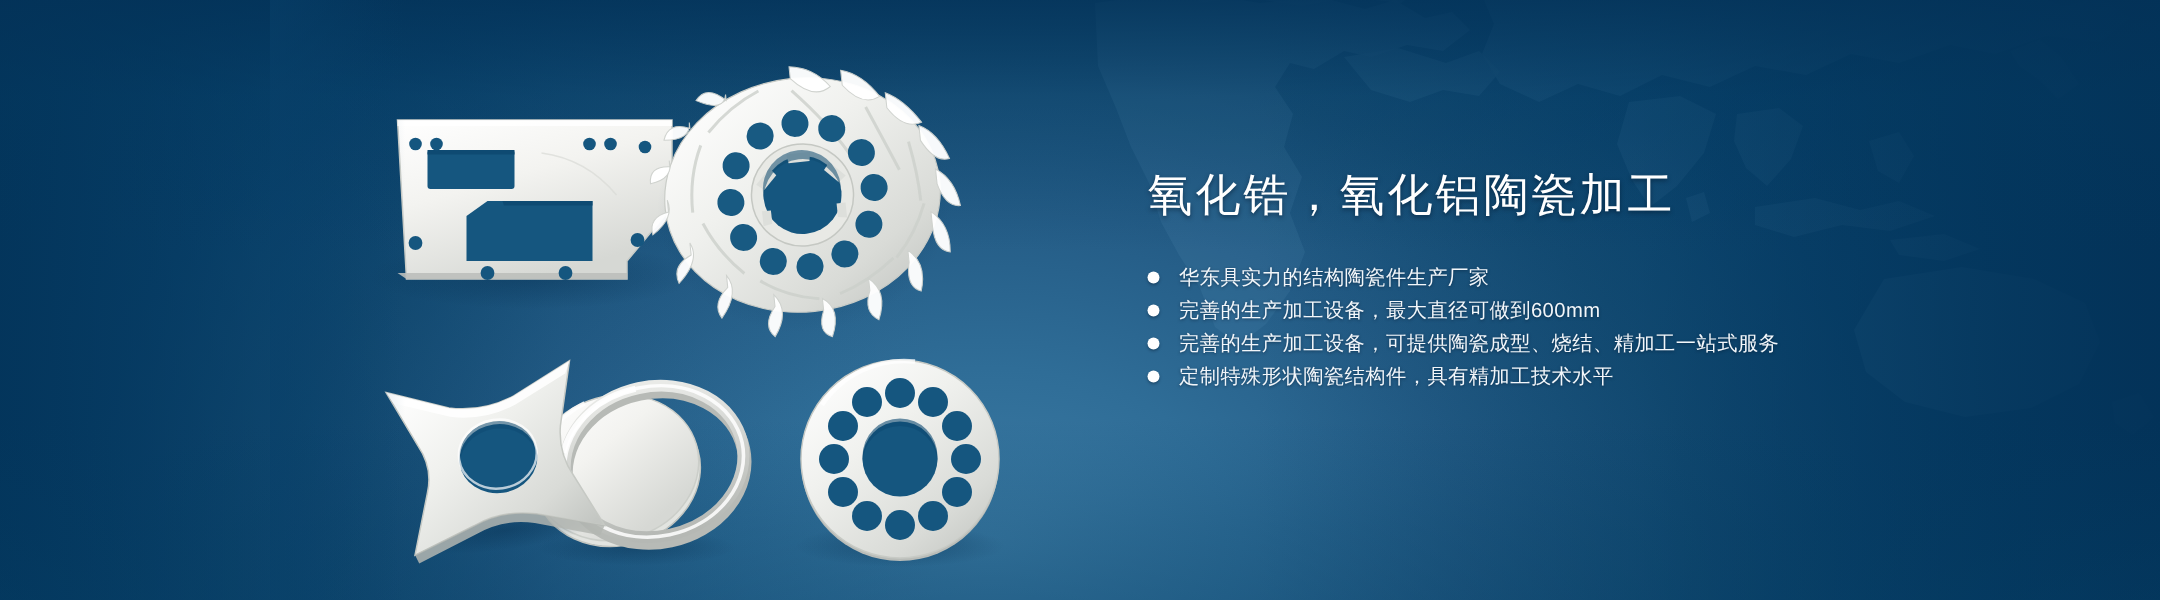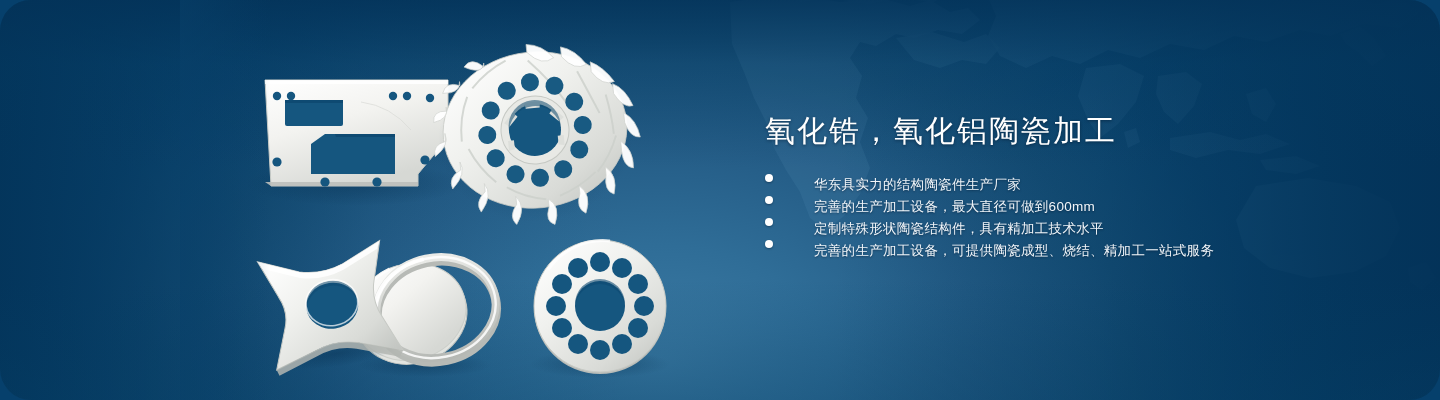--- a/index.html
+++ b/index.html
@@ -8,21 +8,20 @@
     width:1440px; height:400px; overflow:hidden;
     background:#06406c;
     font-family:"Liberation Sans","DejaVu Sans",sans-serif;
   }
 
   #banner {
     position:relative;
     width:1440px; height:400px;
     overflow:hidden;
     background:#06406c;
-    border-radius:31px;
   }
 
   
   .bg-base {
     position:absolute; inset:0;
     background:
       radial-gradient(ellipse 760px 520px at 660px 360px,
         #3c7ba4 0%, #2f6d97 22%, #245c86 42%, #164e76 62%, #0b4570 80%, #06416c 100%);
   }
   .bg-vignette {
@@ -68,23 +67,23 @@
     font-weight:400;
     white-space:nowrap;
     text-shadow:0 1px 3px rgba(0,20,40,0.55);
   }
   .bullets {
     margin-top:22px;
     list-style:none;
   }
   .bullets li {
     display:flex;
+    align-items:center;
     height:22px;
     margin-bottom:0px;
-    gap:28px;
   }
   .bullet-dot {
     width:8px; height:8px;
     border-radius:50%;
     background:#ffffff;
     flex:0 0 8px;
     margin-right:13px;
     box-shadow:0 1px 2px rgba(0,20,40,0.4);
   }
   .bullet-text {
@@ -334,22 +333,22 @@
       <li>
         <span class="bullet-dot"></span>
         <span class="bullet-text">华东具实力的结构陶瓷件生产厂家</span>
       </li>
       <li>
         <span class="bullet-dot"></span>
         <span class="bullet-text">完善的生产加工设备，最大直径可做到600mm</span>
       </li>
       <li>
         <span class="bullet-dot"></span>
-        <span class="bullet-text">定制特殊形状陶瓷结构件，具有精加工技术水平</span>
+        <span class="bullet-text">完善的生产加工设备，可提供陶瓷成型、烧结、精加工一站式服务</span>
       </li>
       <li>
         <span class="bullet-dot"></span>
-        <span class="bullet-text">完善的生产加工设备，可提供陶瓷成型、烧结、精加工一站式服务</span>
+        <span class="bullet-text">定制特殊形状陶瓷结构件，具有精加工技术水平</span>
       </li>
     </ul>
   </div>
 
 </div>
 
 </body></html>

